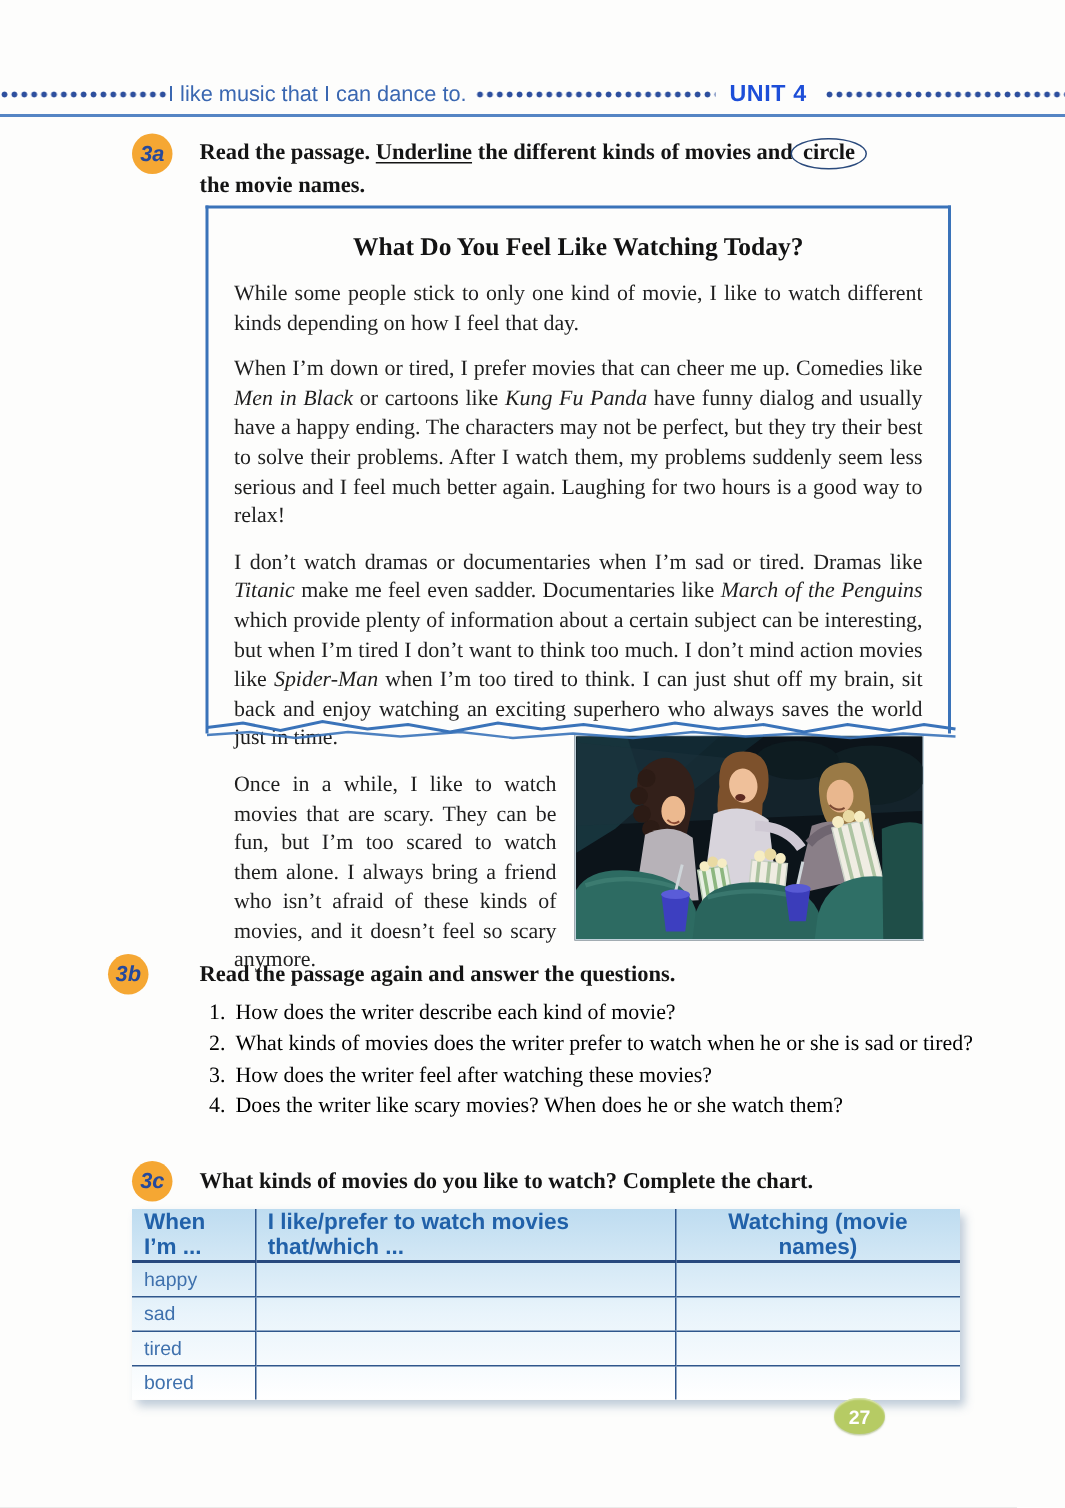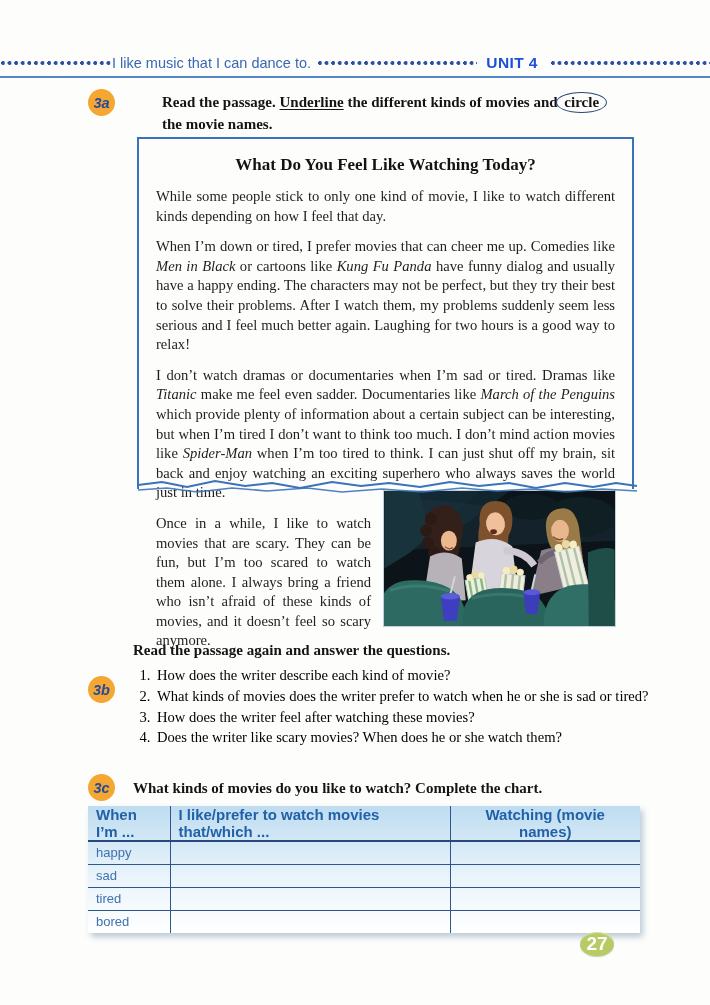--- a/index.html
+++ b/index.html
@@ -29,27 +29,27 @@
   .header-rule { position:absolute; top:76px; left:0; width:710px; height:2px; background:#5585c4; }
 
   
   .badge {
     position:absolute; width:27px; height:27px; border-radius:50%;
     background:#f5a733; color:#25499c;
     font-family:"Liberation Sans", sans-serif; font-weight:bold; font-style:italic;
     font-size:14.5px; display:flex; align-items:center; justify-content:center;
   }
   #badge-3a { left:88px; top:89px; }
-  #badge-3b { left:88px; top:636px;margin-top:40px; }
+  #badge-3b { left:72px; top:636px; }
   #badge-3c { left:88px; top:774px; }
   .instr {
     position:absolute; left:133px; font-weight:bold; font-size:15px;
     line-height:22px; color:#141414;
   }
-  #instr-3a { top:91px; width:468px;margin-left:29px; }
+  #instr-3a { top:91px; width:468px; }
   #instr-3b { top:639px; width:520px; }
   #instr-3c { top:777px; width:540px; }
   .seg-u { text-decoration:underline; text-underline-offset:2px; }
   .seg-c {
     display:inline-block; border:1.4px solid #2a4a7c; border-radius:50%;
     padding:0 7px 1px 7px; margin-left:-5px; line-height:18px;
   }
   .seg-i { font-style:italic; }
 
   
@@ -88,23 +88,23 @@
   .chart th.center { text-align:center; }
   .chart td {
     height:23px; font-size:13px; color:#3f71ad; padding:0 8px;
     border-bottom:1.5px solid #2f568c;
   }
   .chart tr:last-child td { border-bottom:none; }
   .chart th + th, .chart td + td { border-left:1.5px solid #2f568c; }
 
   
   .pagenum {
-    position:absolute; left:580px; top:932px; width:34px; height:24px;
+    position:absolute; left:556px; top:932px; width:34px; height:24px;
     border-radius:50%; background:#b6cb64; color:#ffffff;
-    font-family:"Liberation Sans", sans-serif; font-weight:bold; font-size:19px;
+    font-family:"Liberation Sans", sans-serif; font-weight:bold; font-size:13px;
     display:flex; align-items:center; justify-content:center;
     box-shadow:inset 0 1px 1px rgba(255,255,255,.5), 0 1px 1px rgba(140,160,90,.5);
   }
 </style>
 </head>
 <body>
 
 <div class="page">
 
   <div class="header-strip">

